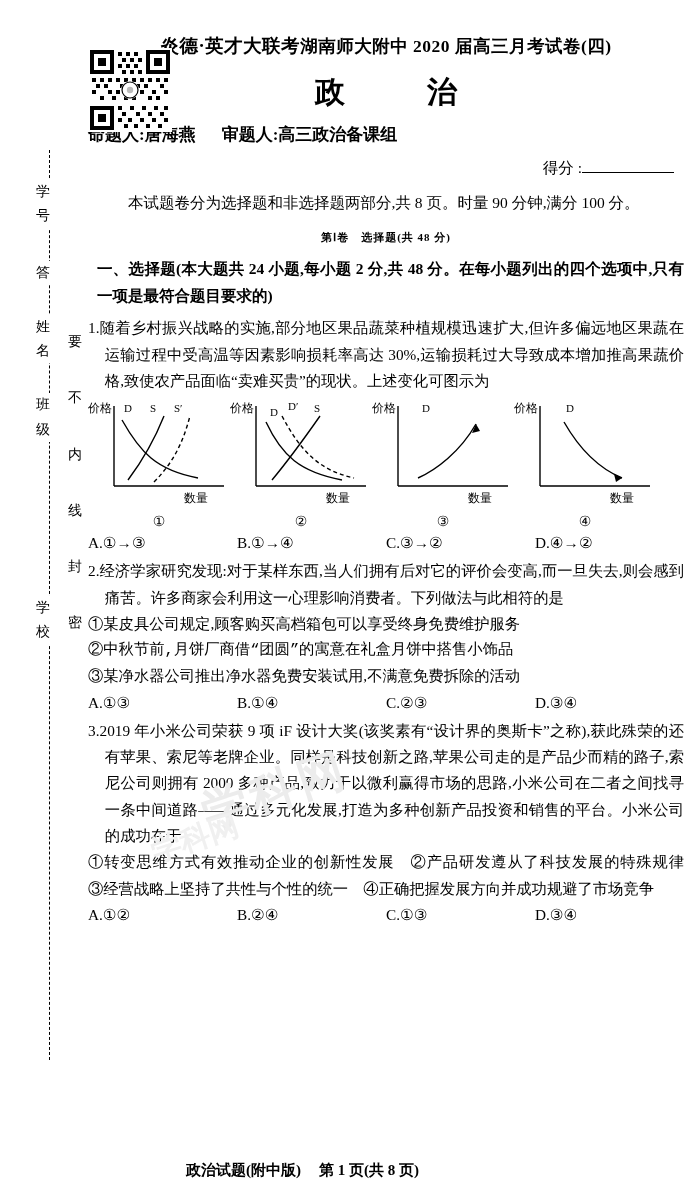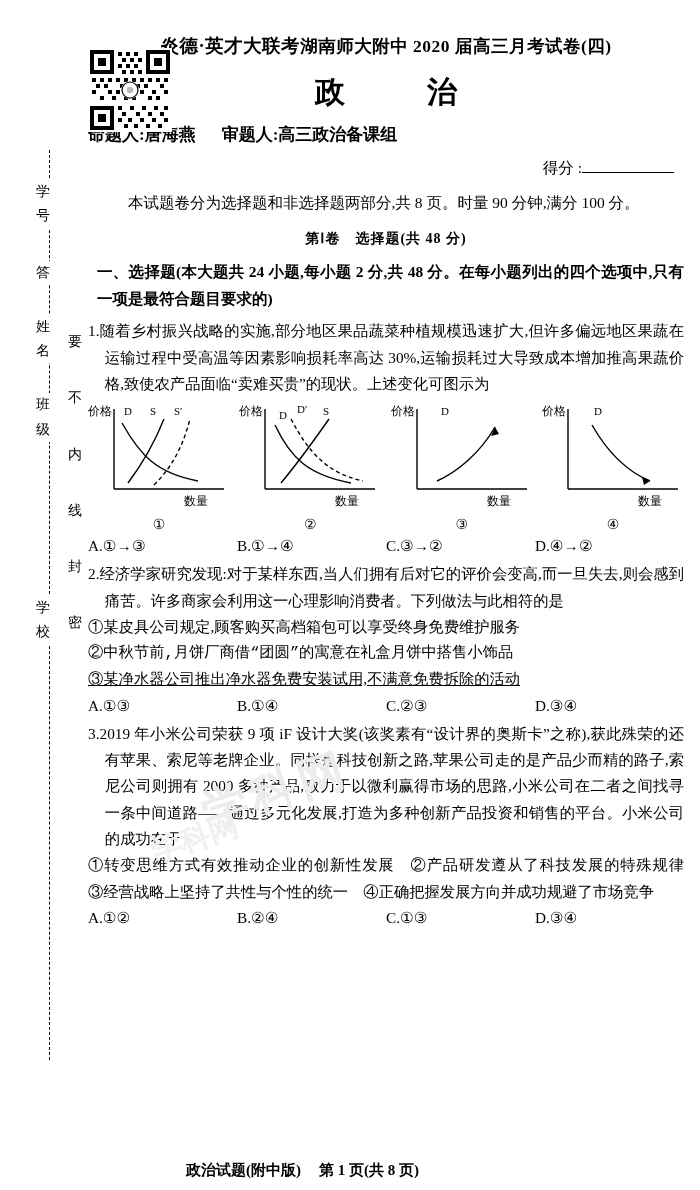--- a/index.html
+++ b/index.html
@@ -78,21 +78,21 @@
     font-size:15.5px;
     line-height:1.75;
     margin:10px 0 0 9px;
     text-align:justify;
   }
   .indent { text-indent:2em; }
 
   .sec-title {
     text-align:center;
     font-weight:bold;
-    font-size:14px;
+    font-size:11px;
     margin:14px 0 10px 0;
     letter-spacing:1px;
   }
 
   .q-head { font-weight:bold; }
 
   .qitem {
     font-size:15.3px;
     line-height:1.72;
     margin:6px 0 0 0;
@@ -101,21 +101,21 @@
   .hang { padding-left:1.1em; text-indent:-1.1em; }
 
   
   .opts {
     display:flex; font-size:15.3px; margin:4px 0 2px 0;
   }
   .opts > div { width:25%; }
 
   
   .charts {
-    display:flex; justify-content:space-between;
+    display:flex; 
     margin:6px 0 0 0;
   }
   .chart-cell { width:142px; position:relative; }
   .chart-cell svg { display:block; }
   .chart-label {
     text-align:center; font-size:14px; margin-top:1px;
   }
 
   .watermark {
     position:absolute; left:200px; top:760px;
@@ -346,21 +346,21 @@
       <div>B.①→④</div>
       <div>C.③→②</div>
       <div>D.④→②</div>
     </div>
 
     <p class="qitem hang">
       <span>2.</span><span>经济学家研究发现:对于某样东西,当人们拥有后对它的评价会变高,而一旦失去,则会感到痛苦。许多商家会利用这一心理影响消费者。下列做法与此相符的是</span>
     </p>
     <p class="qitem" style="margin:0;">①某皮具公司规定,顾客购买高档箱包可以享受终身免费维护服务</p>
     <p class="qitem" style="margin:0;font-family:Liberation Mono, monospace;">②中秋节前,月饼厂商借“团圆”的寓意在礼盒月饼中搭售小饰品</p>
-    <p class="qitem" style="margin:0;text-decoration:underline;">③某净水器公司推出净水器免费安装试用,不满意免费拆除的活动</p>
+    <p class="qitem" style="margin:0;">③某净水器公司推出净水器免费安装试用,不满意免费拆除的活动</p>
 
     <div class="opts">
       <div>A.①③</div>
       <div>B.①④</div>
       <div>C.②③</div>
       <div>D.③④</div>
     </div>
 
     <p class="qitem hang">
       <span>3.</span><span>2019 年小米公司荣获 9 项 iF 设计大奖(该奖素有“设计界的奥斯卡”之称),获此殊荣的还有苹果、索尼等老牌企业。同样是科技创新之路,苹果公司走的是产品少而精的路子,索尼公司则拥有 2000 多种产品,致力于以微利赢得市场的思路,小米公司在二者之间找寻一条中间道路——通过多元化发展,打造为多种创新产品投资和销售的平台。小米公司的成功在于</span>

